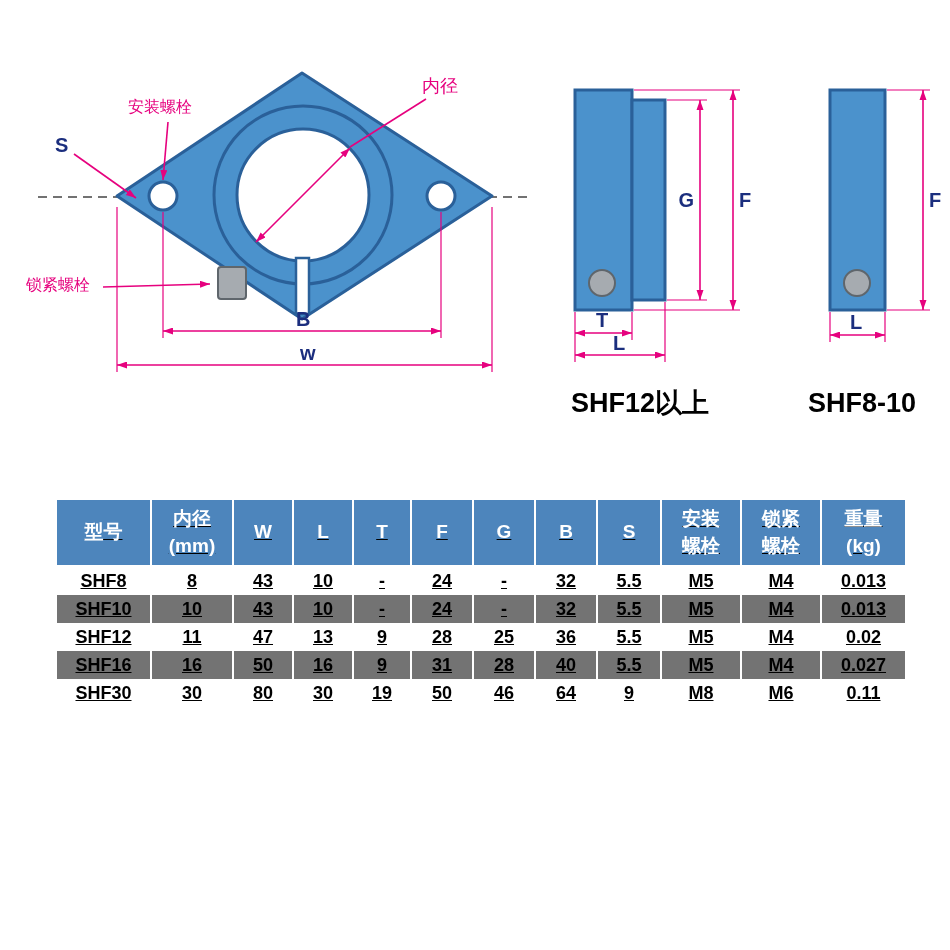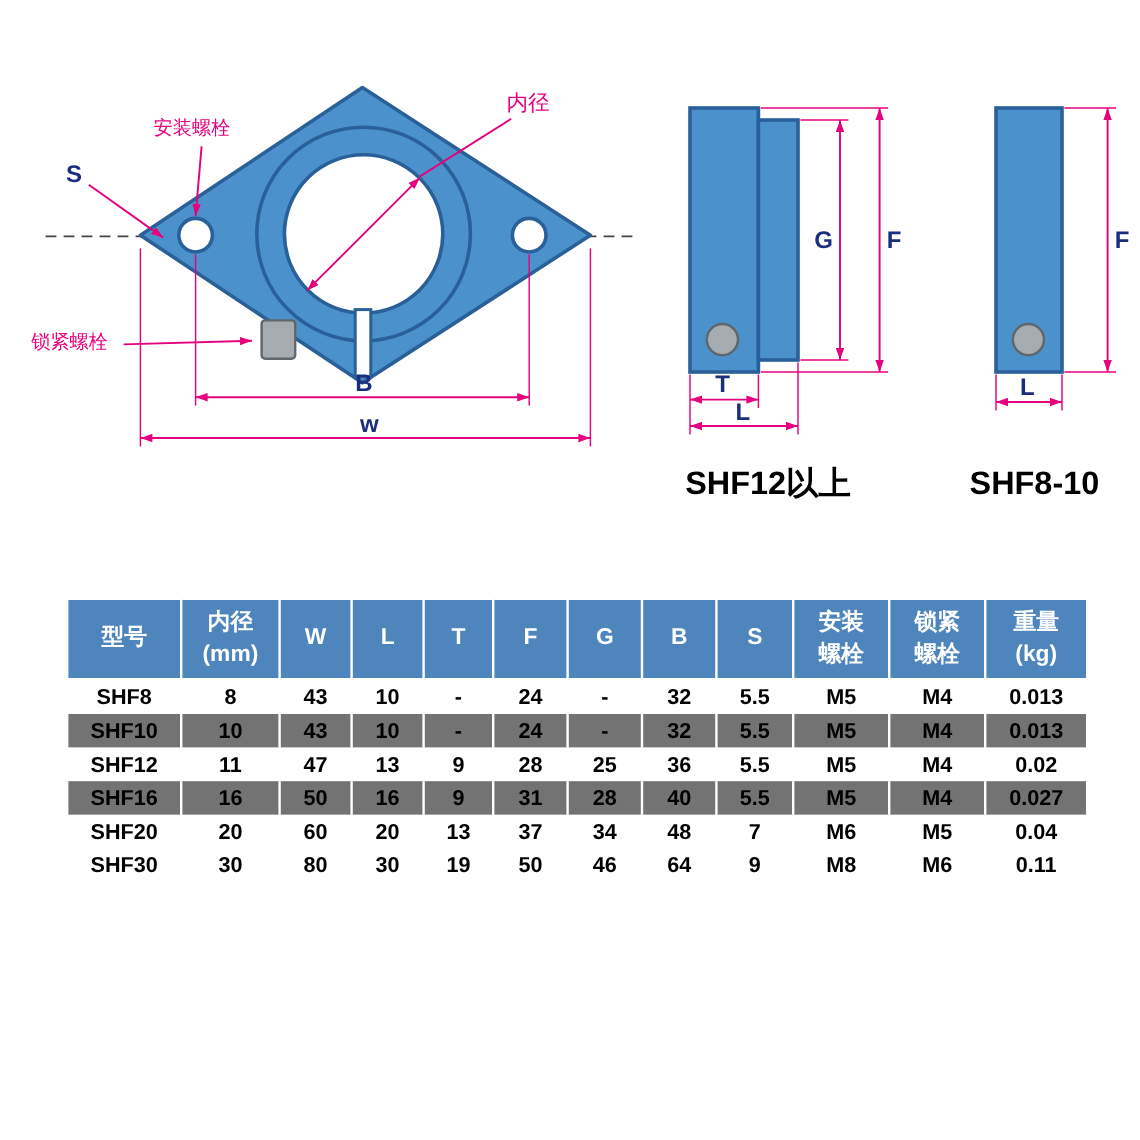--- a/index.html
+++ b/index.html
@@ -20,21 +20,21 @@
   .cl    { stroke: #444444; stroke-width: 1.6; stroke-dasharray: 9 6; }
   .dim line { stroke: #e6017e; stroke-width: 1.6; fill: none; }
   .dim line.ext { stroke-width: 1.2; }
   text.zh      { fill: #e6017e; font-size: 16px; }
   text.zh-lg   { fill: #e6017e; font-size: 18px; }
   text.dimletter { fill: #1b2e7e; font-size: 20px; font-weight: bold; }
   text.caption { fill: #000000; font-size: 27px; font-weight: bold; }
 
   
   .table-wrap { position: absolute; left: 55px; top: 498px; width: 850px; }
-  table.spec { border-collapse: collapse; width: 100%; table-layout: fixed; }
+  table.spec { border-collapse: collapse; width: 100%; table-layout: fixed; text-decoration: underline; }
   table.spec thead th {
     background: #4d85bc; color: #ffffff;
     font-size: 19px; font-weight: bold;
     border: 2px solid #ffffff;
     padding: 6px 1px; height: 52px;
     vertical-align: middle; text-align: center;
     line-height: 1.4;
   }
   table.spec tbody td {
     text-align: center; font-size: 18px; font-weight: bold; color: #000;
@@ -257,34 +257,20 @@
             <td>9</td>
             <td>31</td>
             <td>28</td>
             <td>40</td>
             <td>5.5</td>
             <td>M5</td>
             <td>M4</td>
             <td>0.027</td>
           </tr>
           <tr>
-            <td>SHF20</td>
-            <td>20</td>
-            <td>60</td>
-            <td>20</td>
-            <td>13</td>
-            <td>37</td>
-            <td>34</td>
-            <td>48</td>
-            <td>7</td>
-            <td>M6</td>
-            <td>M5</td>
-            <td>0.04</td>
-          </tr>
-          <tr>
             <td>SHF30</td>
             <td>30</td>
             <td>80</td>
             <td>30</td>
             <td>19</td>
             <td>50</td>
             <td>46</td>
             <td>64</td>
             <td>9</td>
             <td>M8</td>

